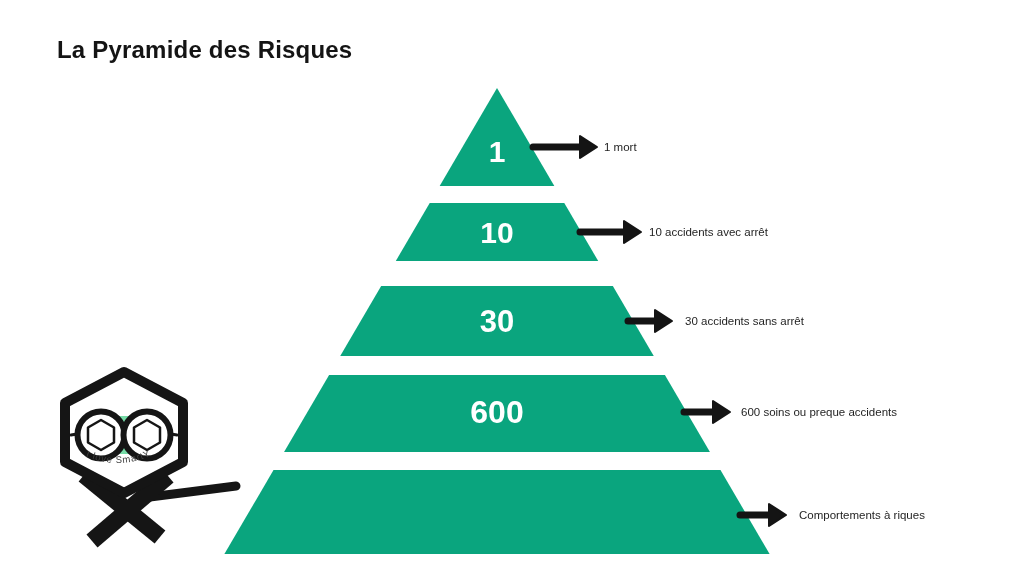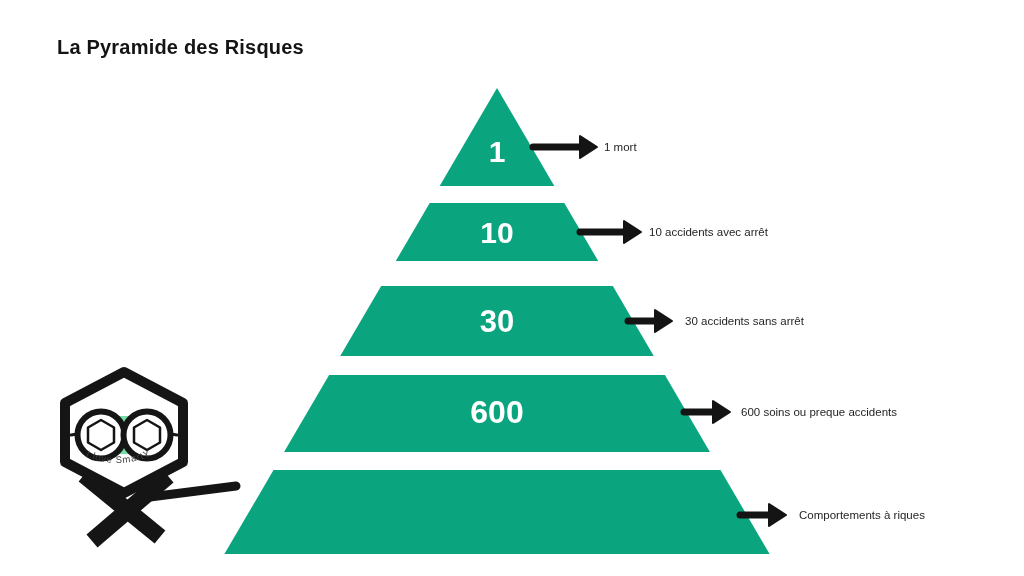--- a/index.html
+++ b/index.html
@@ -2,21 +2,21 @@
 <html><head>
 <meta charset="utf-8">
 <style>
   html,body{margin:0;padding:0;background:#ffffff;}
   #stage{
     position:relative;width:1024px;height:576px;overflow:hidden;background:#ffffff;
     font-family:"Liberation Sans","DejaVu Sans",sans-serif;
   }
   #page-title{
     position:absolute;left:57px;top:36px;margin:0;
-    font-size:20px;font-weight:700;letter-spacing:.2px;color:#141414;
+    font-size:24px;font-weight:700;letter-spacing:.2px;color:#141414;
   }
   #pyramid-svg{position:absolute;left:0;top:0;}
   #mascot-svg{position:absolute;left:40px;top:358px;}
   svg text{font-family:"Liberation Sans","DejaVu Sans",sans-serif;}
 </style>
 </head>
 <body>
 
 <div id="stage">
 

